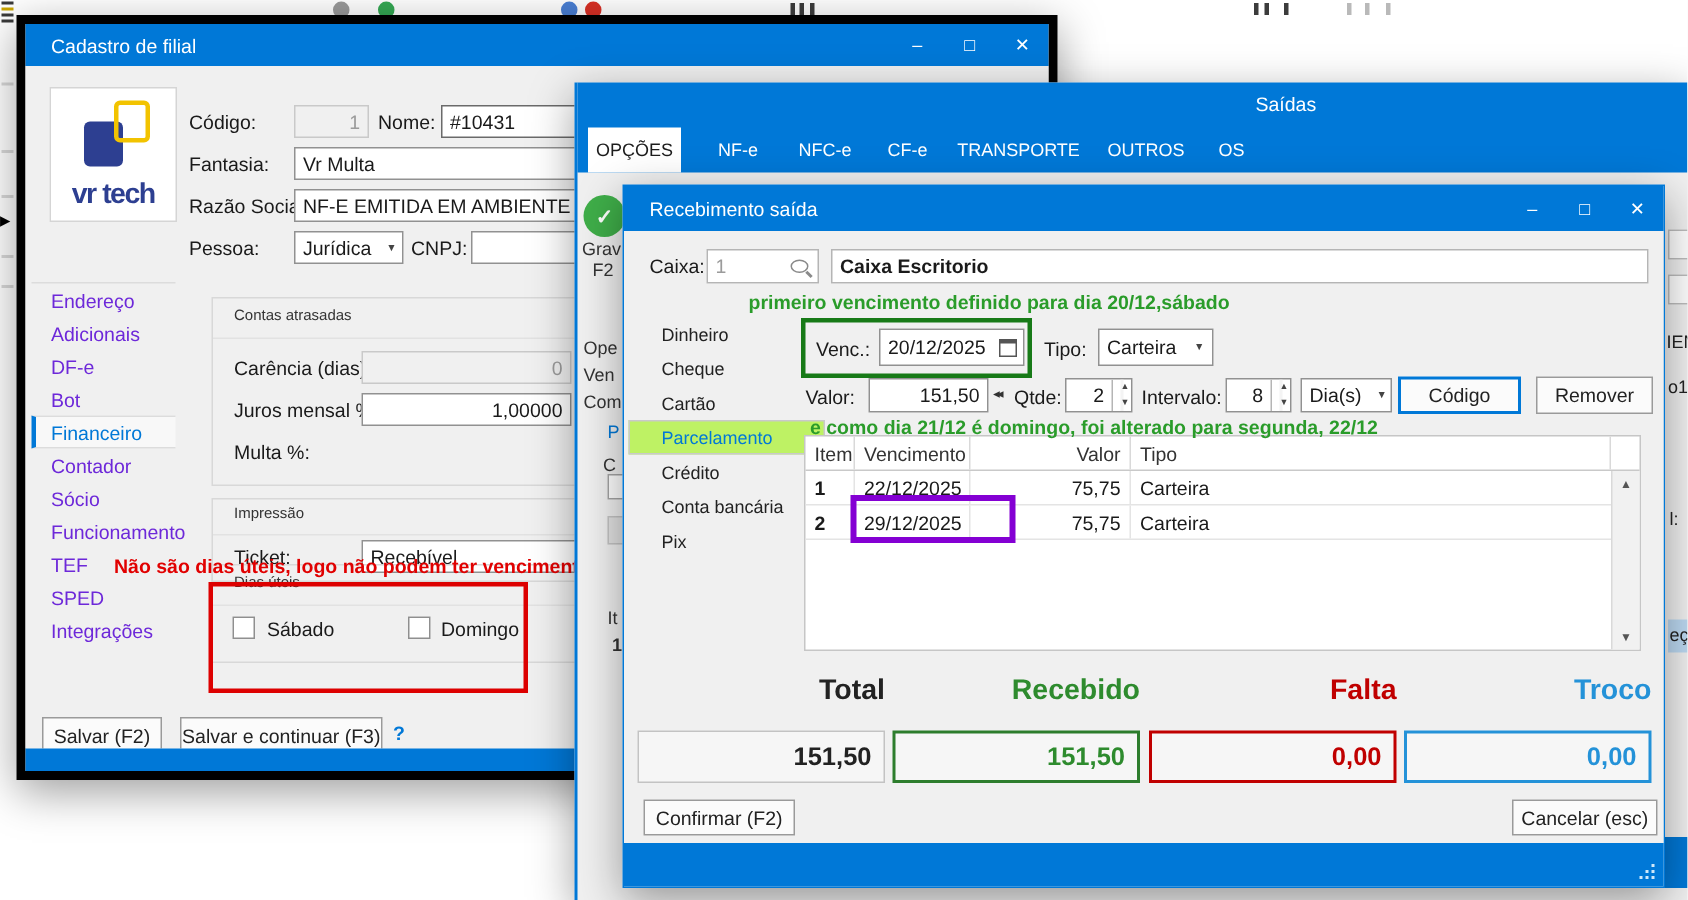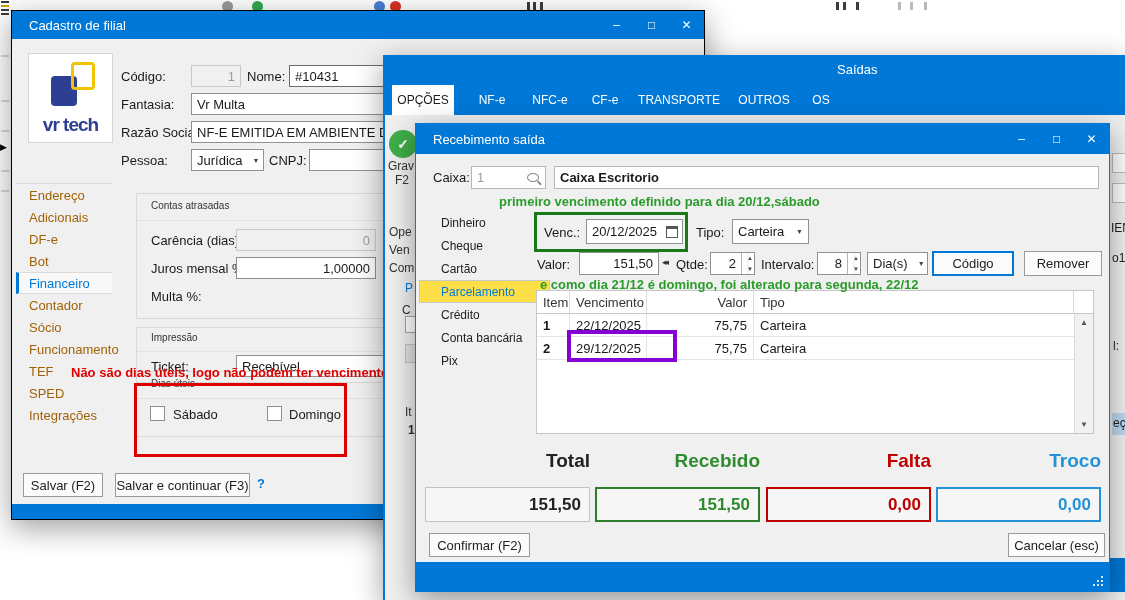--- a/index.html
+++ b/index.html
@@ -21,44 +21,44 @@
 .ar{font-size:7px;color:#444;padding-right:5px}
 .grp{position:absolute;border:1px solid #d8d8d8}
 .grp .gt{position:absolute;left:14px;top:6px;font-size:10px;color:#333;white-space:nowrap}
 .grp .sep{position:absolute;left:0;right:0;border-top:1px solid #e2e2e2}
 .btn{position:absolute;background:#fbfbfb;border:1px solid #9a9a9a;display:flex;align-items:center;justify-content:center;font-size:13px;color:#222;white-space:nowrap}
 .ann{position:absolute;font-weight:700;font-size:13px;white-space:nowrap;z-index:6}
 .hl{position:absolute;z-index:7;background:transparent}
 .cb{position:absolute;width:15px;height:15px;background:#fff;border:1px solid #8f8f8f}
 .bluebar{position:absolute;left:0;right:0;bottom:0;background:#0078d7}
 
-#cad{left:11px;top:10px;width:694px;height:510px;border:1px solid #000000;background:#f0f0f0;z-index:10}
+#cad{left:11px;top:10px;width:694px;height:510px;border:6px solid #000000;background:#f0f0f0;z-index:10}
 #cad .body{position:absolute;top:28px;left:0;right:0;bottom:15px;overflow:hidden;background:#f0f0f0}
 .logo{position:absolute;left:16px;top:14px;width:85px;height:90px;background:#fff;border:1px solid #d5d5d5}
 .logo .ic{position:absolute;left:22px;top:8px;width:44px;height:44px}
 .logo .bl{position:absolute;left:0;bottom:0;width:26px;height:30px;background:#2d3f91;border-radius:4px}
 .logo .yl{position:absolute;right:0;top:0;width:24px;height:28px;border:3px solid #f2c300;border-radius:4px;background:transparent}
 .logo .tx{position:absolute;left:0;right:0;bottom:6px;text-align:center;font-size:19px;font-weight:700;color:#2d3f91;letter-spacing:-1px}
 .side{position:absolute;left:4px;top:144px;width:96px;border-top:1px solid #dcdcdc}
-.si{height:22px;display:flex;align-items:center;padding-left:13px;font-size:13px;color:#a16207;white-space:nowrap}
+.si{height:22px;display:flex;align-items:center;padding-left:13px;font-size:13px;color:#6d28d9;white-space:nowrap}
 .si.sel{color:#0078d7;background:#f8f8f8;border-top:1px solid #dcdcdc;border-bottom:1px solid #dcdcdc;border-left:3px solid #0078d7;padding-left:10px}
 
 #sai{left:383px;top:55px;width:742px;height:545px;background:#f0f0f0;border-left:2px solid #0078d7;z-index:20}
 #sai .hdr{position:absolute;left:0;top:0;right:0;height:60px;background:#0078d7}
 .tab{position:absolute;top:30px;height:30px;display:flex;align-items:center;justify-content:center;font-size:12px;color:#fff;white-space:nowrap}
 .tab.sel{background:#fff;color:#1c1c1c}
 .frag{position:absolute;font-size:12px;color:#333;white-space:nowrap}
 .chk{position:absolute;left:4px;top:75px;width:28px;height:28px;border-radius:50%;background:#3fae49;color:#fff;display:flex;align-items:center;justify-content:center;font-size:14px;font-weight:700}
 
 #rec{left:415px;top:123px;width:695px;height:469px;border:1px solid #0078d7;background:#f0f0f0;z-index:30}
 #rec .tb{height:30px}
 #rec .body{position:absolute;top:30px;left:0;right:0;bottom:29px;background:#f0f0f0;overflow:hidden}
 .pay{position:absolute;left:3px;top:57px;width:131px}
 .pi{height:23px;display:flex;align-items:center;padding-left:22px;font-size:12px;color:#222;white-space:nowrap}
-.pi.sel{background:#fde047;border:1px solid #c9c9c9;color:#0078d7;padding-left:21px}
+.pi.sel{background:#bef264;border:1px solid #c9c9c9;color:#0078d7;padding-left:21px}
 .cal{width:12px;height:12px;border:1px solid #555;border-top:3px solid #555;background:#fff;margin-right:4px;flex:none}
 .mag{width:9px;height:9px;border:1.5px solid #8a8a8a;border-radius:50%;position:relative;margin-right:6px;flex:none}
 .mag::after{content:"";position:absolute;width:5px;height:1.5px;background:#8a8a8a;transform:rotate(45deg);right:-4px;bottom:-2px}
 .spinner{display:flex;flex-direction:column;width:13px;height:100%;border-left:1px solid #b5b5b5;flex:none}
 .spinner span{flex:1;font-size:6px;line-height:10px;text-align:center;color:#444;background:#f4f4f4}
 .rtable{position:absolute;left:120px;top:136px;width:558px;height:144px;border:1px solid #c6c6c6;background:#fff}
 .thead{display:flex;height:23px;border-bottom:1px solid #c9c9c9}
 .th{font-size:13px;color:#333;display:flex;align-items:center;padding:0 6px;border-right:1px solid #d9d9d9;overflow:hidden}
 .th.rt,.td.rt{justify-content:flex-end}
 .tbodyw{display:flex;height:119px}

